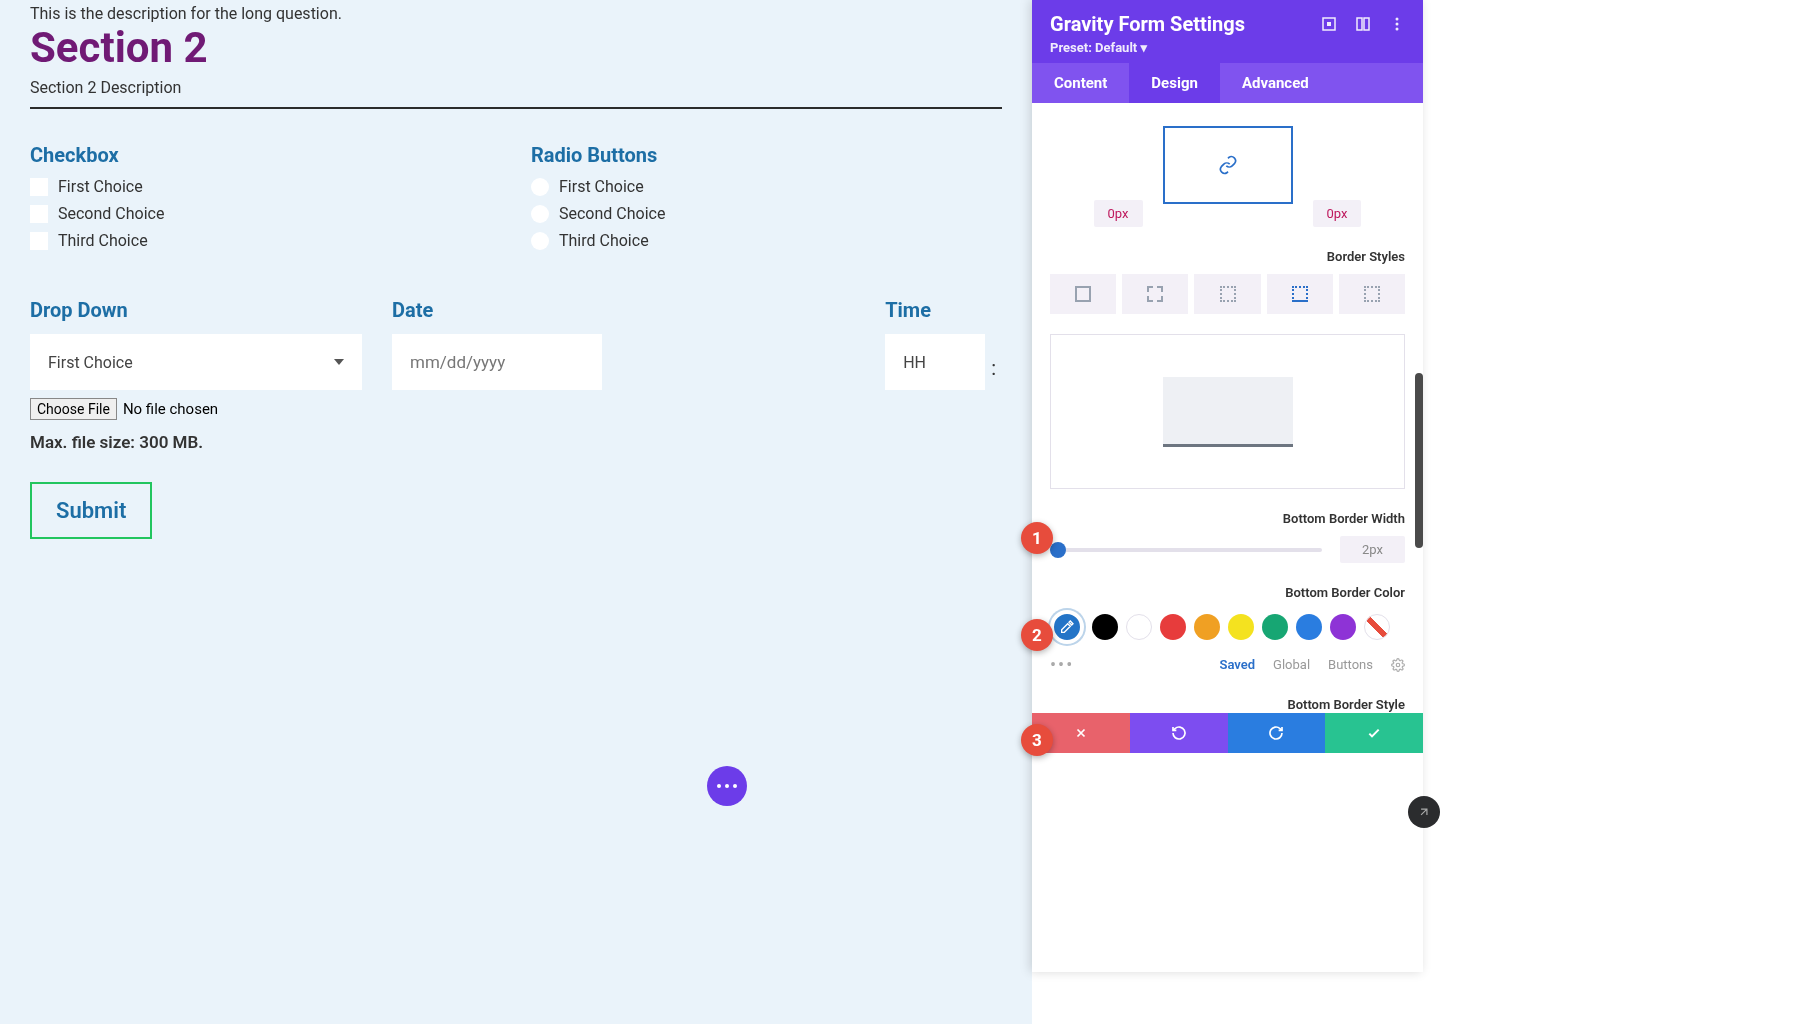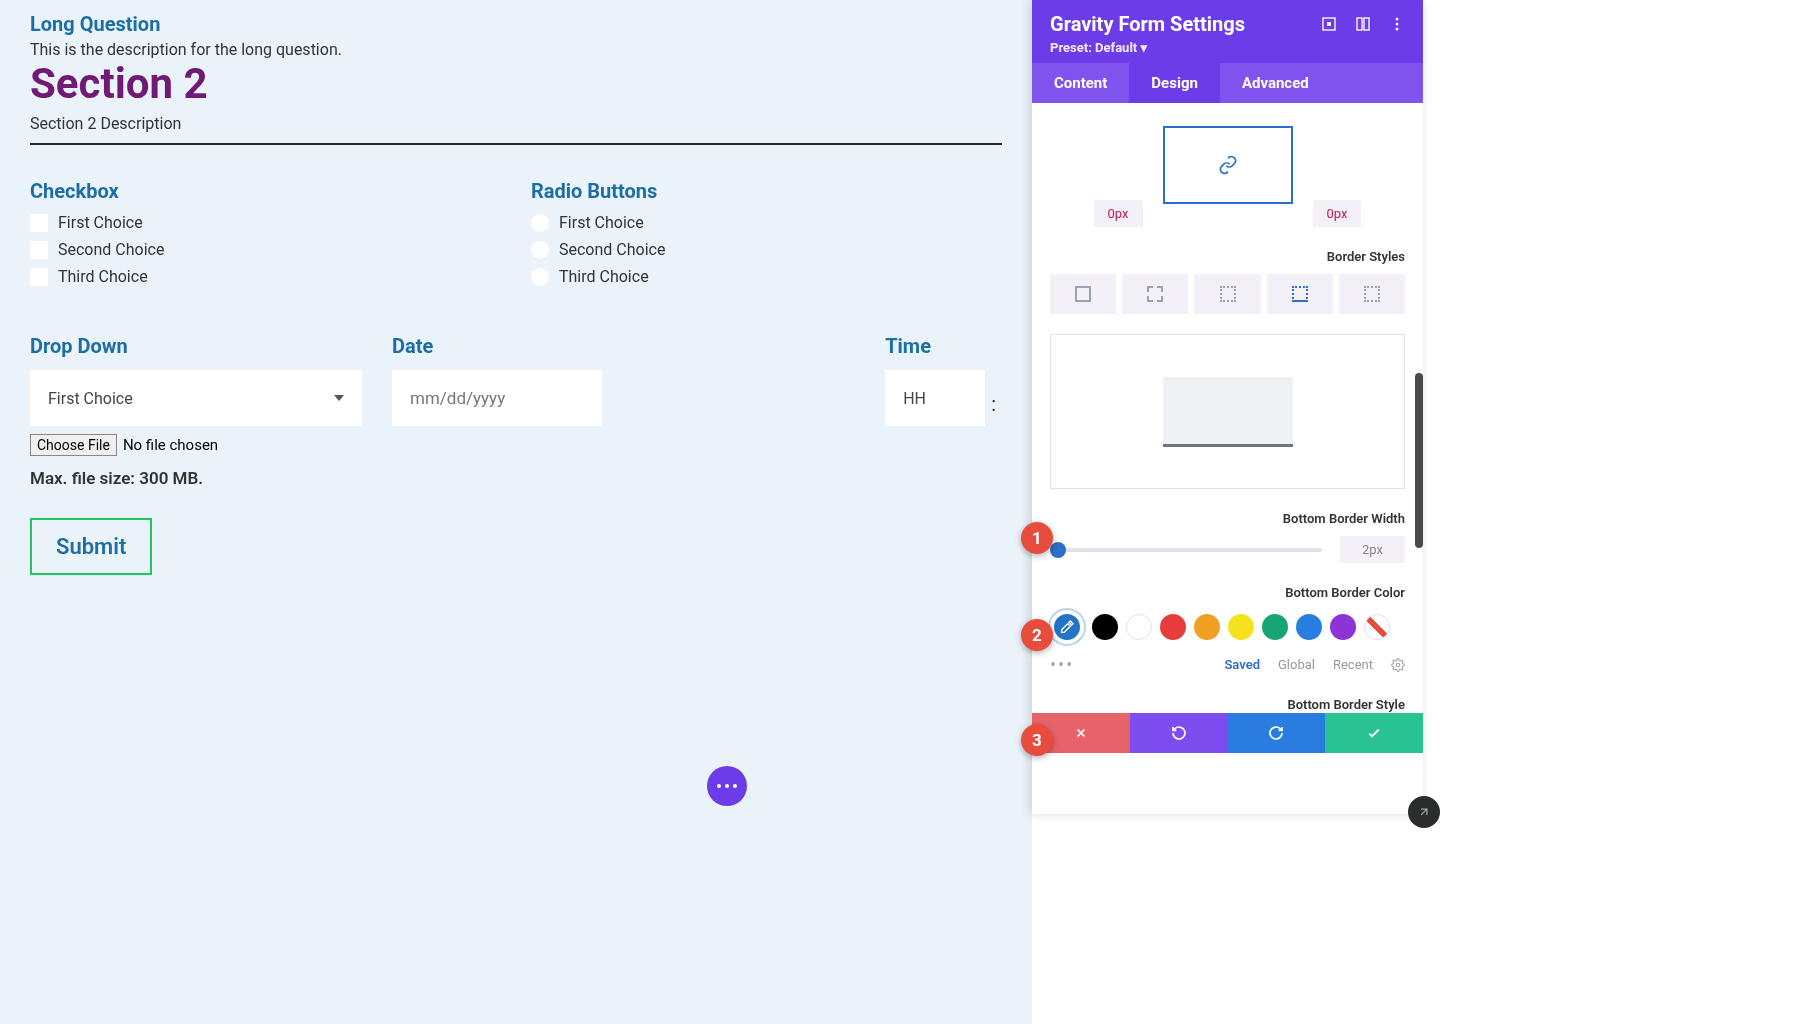--- a/index.html
+++ b/index.html
@@ -27,21 +27,21 @@
 .file-row { display: flex; align-items: center; margin-top: 8px; font-size: 15px; }
 .file-btn { background: #efefef; border: 1px solid #888; padding: 2px 6px; font-size: 14px; margin-right: 6px; }
 .file-hint { color: #333; font-size: 17px; font-weight: 600; margin-top: 12px; }
 .submit-btn { border: 2px solid #22c55e; background: transparent; color: #1d6ea5; font-size: 22px; font-weight: 600; padding: 14px 24px; margin-top: 30px; margin-bottom: 30px; }
 
 
 .fab { position: absolute; left: 707px; top: 766px; width: 40px; height: 40px; border-radius: 50%; background: #6c3ce9; display: flex; align-items: center; justify-content: center; }
 .fab-dot { width: 4px; height: 4px; background: #fff; border-radius: 50%; margin: 0 2px; }
 
 
-.panel { position: absolute; left: 1032px; top: 0; width: 391px; height: 814px; background: #fff; box-shadow: -2px 0 10px rgba(0,0,0,.15); }
+.panel { position: absolute; left: 1032px; top: 0; width: 391px; height: 972px; background: #fff; box-shadow: -2px 0 10px rgba(0,0,0,.15); }
 .panel-header { background: #6c3ce9; color: #fff; padding: 12px 18px 8px; display: flex; align-items: flex-start; justify-content: space-between; }
 .panel-title { font-size: 20px; font-weight: 700; }
 .panel-preset { font-size: 13px; font-weight: 700; opacity: .9; margin-top: 4px; }
 .panel-hicons { display: flex; gap: 18px; padding-top: 4px; }
 .hicon { width: 16px; height: 16px; opacity: .9; }
 .tabs { display: flex; background: #8053ef; }
 .tab { flex: none; padding: 11px 22px; font-size: 15px; font-weight: 700; color: #fff; }
 .tab.active { background: #6c3ce9; }
 
 .panel-body { padding: 0 18px; height: 610px; overflow: hidden; position: relative; }
@@ -97,21 +97,20 @@
 .expand-btn { position: absolute; left: 1408px; top: 796px; width: 32px; height: 32px; border-radius: 50%; background: #2b2c2e; display:flex; align-items:center; justify-content:center; }
 
 .chev { width: 0; height: 0; border-left: 5px solid transparent; border-right: 5px solid transparent; border-top: 6px solid #555; }
 svg { display: block; }
 </style>
 </head>
 <body>
 
 <div class="form-area">
   <div class="form-inner">
-    <div class="q-title">Long Question</div>
     <div class="q-desc">This is the description for the long question.</div>
 
     <div class="section-title">Section 2</div>
     <div class="section-desc">Section 2 Description</div>
     <hr class="section-divider">
 
     <div class="form-row">
       <div class="form-col">
         <div class="q-title">Checkbox</div>
         <div style="height:10px"></div>
@@ -279,21 +278,21 @@
       <div class="swatch" style="background:#17a673"></div>
       <div class="swatch" style="background:#2a7de0"></div>
       <div class="swatch" style="background:#8e33d6"></div>
       <div class="swatch none"></div>
     </div>
 
     <div class="color-tabs">
       <span class="more-dots">•••</span>
       <span class="ct-saved">Saved</span>
       <span>Global</span>
-      <span>Recent</span>
+      <span>Buttons</span>
       <svg class="gear" viewBox="0 0 24 24" fill="none" stroke="#aaa" stroke-width="2">
           <circle cx="12" cy="12" r="3"></circle>
           <path d="M19.4 15a1.7 1.7 0 0 0 .3 1.8l.1.1a2 2 0 1 1-2.8 2.8l-.1-.1a1.7 1.7 0 0 0-1.8-.3 1.7 1.7 0 0 0-1 1.5V21a2 2 0 0 1-4 0v-.1a1.7 1.7 0 0 0-1-1.5 1.7 1.7 0 0 0-1.8.3l-.1.1a2 2 0 1 1-2.8-2.8l.1-.1a1.7 1.7 0 0 0 .3-1.8 1.7 1.7 0 0 0-1.5-1H3a2 2 0 0 1 0-4h.1a1.7 1.7 0 0 0 1.5-1 1.7 1.7 0 0 0-.3-1.8l-.1-.1a2 2 0 1 1 2.8-2.8l.1.1a1.7 1.7 0 0 0 1.8.3h0a1.7 1.7 0 0 0 1-1.5V3a2 2 0 0 1 4 0v.1a1.7 1.7 0 0 0 1 1.5h0a1.7 1.7 0 0 0 1.8-.3l.1-.1a2 2 0 1 1 2.8 2.8l-.1.1a1.7 1.7 0 0 0-.3 1.8v0a1.7 1.7 0 0 0 1.5 1H21a2 2 0 0 1 0 4h-.1a1.7 1.7 0 0 0-1.5 1z"></path>
         </svg>
     </div>
 
     <div class="panel-label">Bottom Border Style</div>
 
   </div>
 

